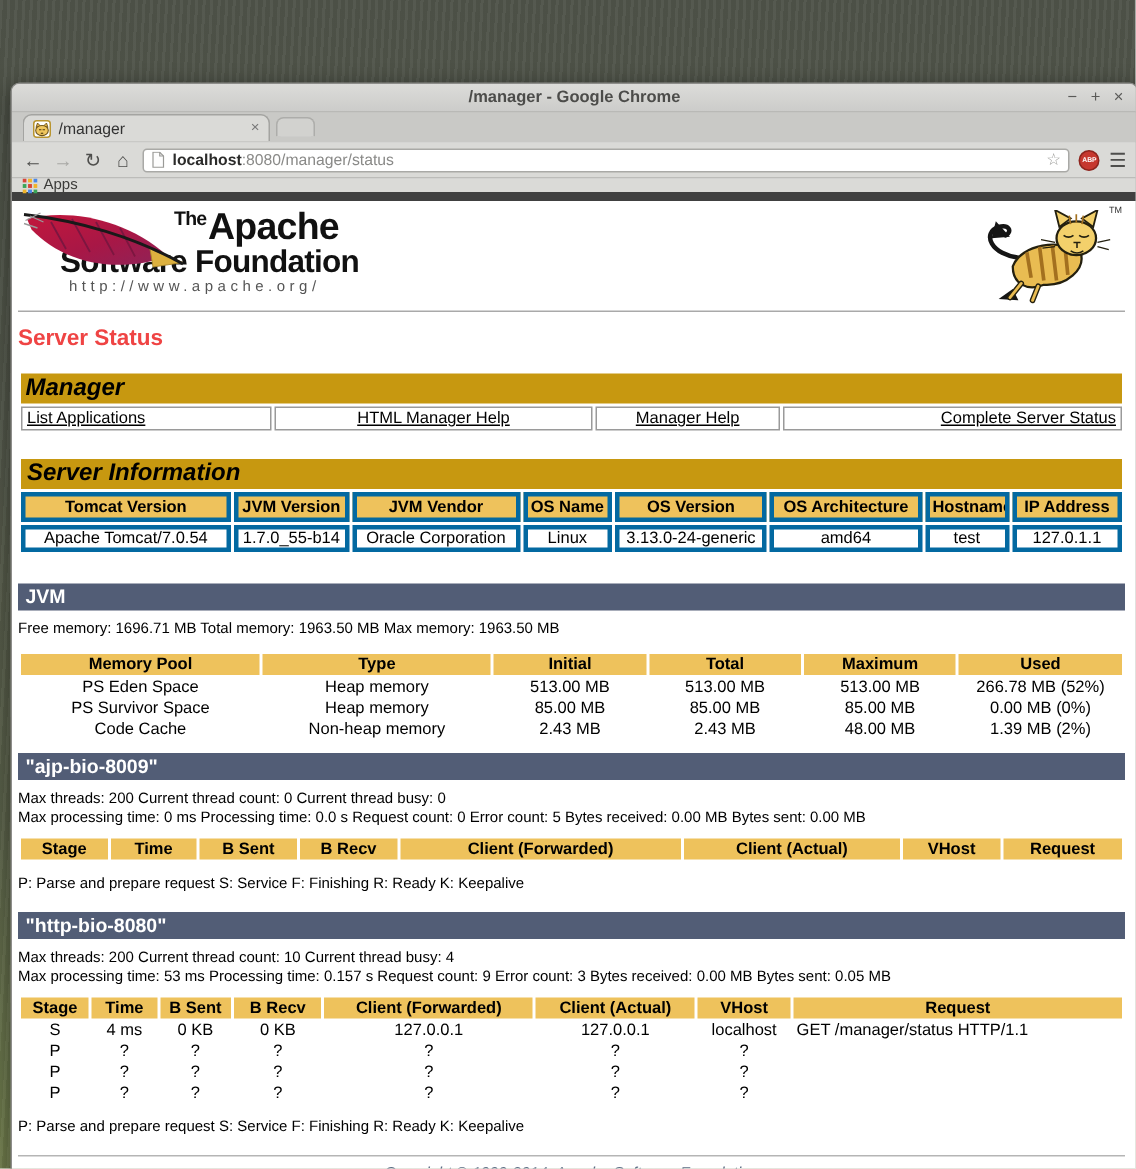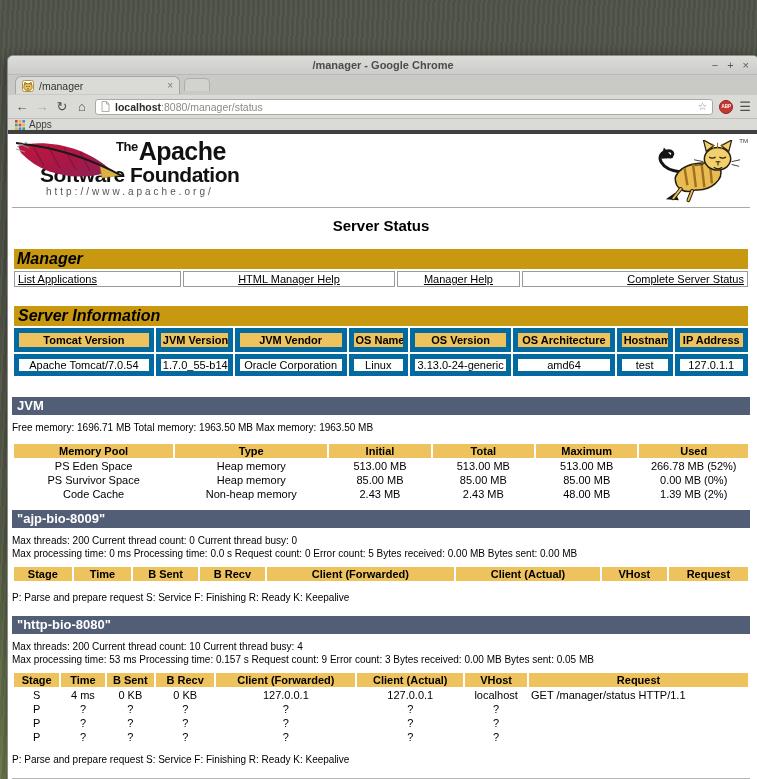--- a/index.html
+++ b/index.html
@@ -36,40 +36,40 @@
   .nav-btn{font-size:13px; color:#4e4e4c; line-height:1; width:14px; text-align:center;}
   .nav-btn.disabled{color:#a8a8a5;}
   .omnibox{flex:1; height:16px; background:#fff; border:1px solid #a9a9a6; border-radius:3px;
     display:flex; align-items:center; padding:0 5px; gap:5px;}
   .url{font-size:10.5px; color:#8a8a88; white-space:nowrap; overflow:hidden; flex:1;}
   .url b{color:#2b2b2a; font-weight:bold;}
   .star{font-size:11px; color:#9a9a97;}
   .abp{width:14px; height:14px; border-radius:50%; background:#c6382f; border:1px solid #8e241d;
     color:#fff; font-size:4.5px; font-weight:bold; display:flex; align-items:center; justify-content:center;}
   .menu-btn{font-size:13px; color:#4e4e4c;}
-  .bookbar{height:15px; flex:0 0 15px; background:#dadad7; border-bottom:4px solid #404040;
+  .bookbar{height:15px; flex:0 0 15px; background:#dadad7; border-bottom:6px solid #404040;
     display:flex; align-items:center; gap:4px; padding:0 7px;}
   .apps-label{font-size:10px; color:#3c3c3a;}
   .viewport{flex:1; background:#fff; overflow:hidden; padding:4px 8px 0 4px;}
   
   .logo-row{display:flex; justify-content:space-between; align-items:flex-start; margin:2px 2px 0 2px;}
   .asf{position:relative; width:330px; height:62px;}
   .asf .feather{position:absolute; left:0; top:0;}
   .asf .l1{margin-left:102px; font-size:25px; font-weight:bold; color:#111; line-height:0.95; letter-spacing:-0.5px;}
   .asf .l1 .the{font-size:13px; vertical-align:9px; margin-right:1px;}
   .asf .l2{margin-left:26px; font-size:21px; font-weight:bold; color:#111; line-height:1; letter-spacing:-0.5px;}
   .asf .l3{margin-left:32px; font-size:10px; color:#555; letter-spacing:3px; margin-top:1px;}
   .cat-wrap{position:relative; width:100px; height:64px; margin-right:2px;}
   .cat-wrap .tm{position:absolute; right:-2px; top:-2px; font-size:6px; color:#333;}
   hr{border:0; border-top:1px solid #a9a9a9; margin:3px 0;}
-  .page-title{text-align:center; font-size:15px; font-weight:bold; color:#000000; margin:9px 0 13px;}
+  .page-title{text-align:left; font-size:15px; font-weight:bold; color:#ef4444; margin:9px 0 13px;}
   table{width:100%; border-collapse:separate; border-spacing:2px; table-layout:fixed;}
   .title-row{background:var(--gold-title); color:#000; font-weight:bold; font-style:italic;
     font-size:16px; padding:1px 4px; text-align:left;}
-  table.boxed th, table.boxed td.cell{border:5px solid #0369a1;}
+  table.boxed th, table.boxed td.cell{border:3px solid #0369a1;}
   th{background:var(--gold-header); font-size:11px; font-weight:bold; color:#000; padding:1px 2px; text-align:center; overflow:hidden; white-space:nowrap;}
   td{font-size:11px; color:#000; text-align:center; padding:0 2px; overflow:hidden; white-space:nowrap;}
   .mgr-table{margin-bottom:15px;}
   .mgr-table a{color:var(--link); font-size:11px; text-decoration:underline;}
   .mgr-table td{padding:1px 3px;}
   .al{text-align:left;} .ac{text-align:center;} .ar{text-align:right;}
   .srv-table{margin-bottom:19px;}
   .section-bar{background:var(--section-bar); color:#fff; font-weight:bold; font-size:13px;
     padding:1px 5px 2px; margin:2px 0 0;}
   .small-line{font-size:10px; color:#000; margin-top:6px; line-height:1.35;}

